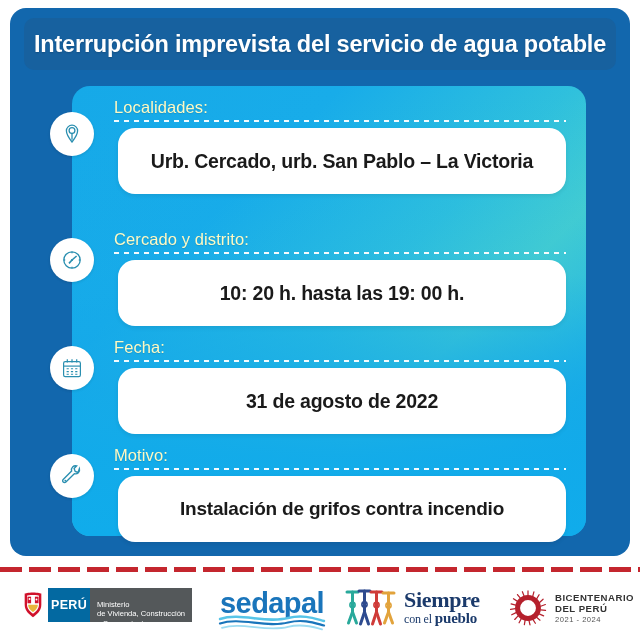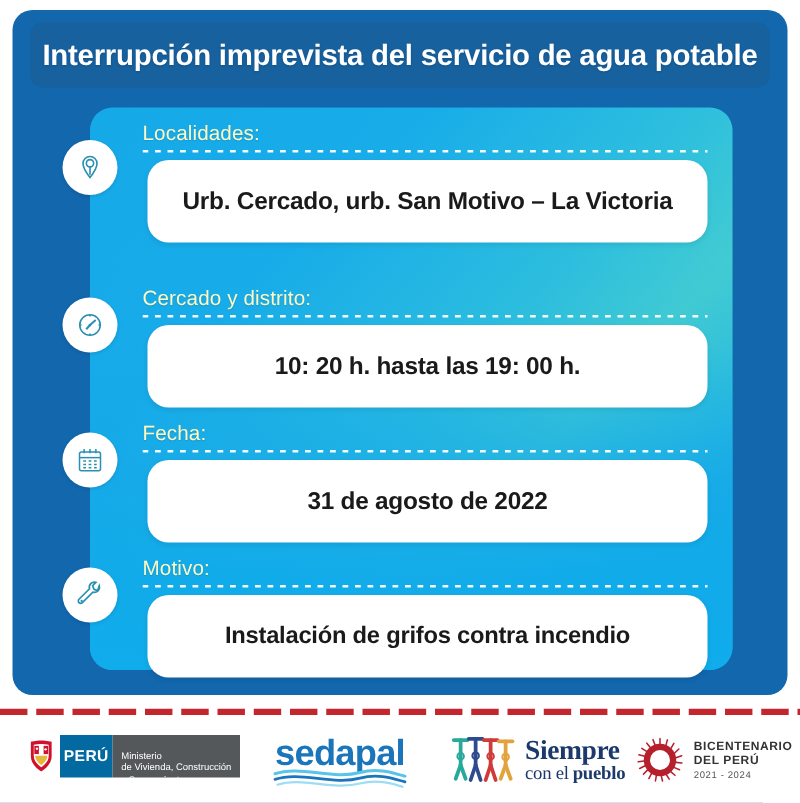--- a/index.html
+++ b/index.html
@@ -10,20 +10,21 @@
     overflow: hidden;
     background: #ffffff;
     font-family: "Liberation Sans", sans-serif;
   }
 
   #poster {
     position: relative;
     width: 640px;
     height: 642px;
     background: #ffffff;
+    border-radius: 21px;
   }
 
   
   .outer-card {
     position: absolute;
     left: 10px;
     top: 8px;
     width: 620px;
     height: 548px;
     background: #1267ad;
@@ -240,21 +241,21 @@
     font-weight: bold;
     color: #1a75bb;
     letter-spacing: -0.6px;
     line-height: 26px;
   }
   .sedapal-waves { display: block; margin-top: -2px; }
 
   
   .logo-siempre {
     position: absolute;
-    left: 360px;
+    left: 344px;
     top: 8px;
     display: flex;
     align-items: center;
   }
   .siempre-words {
     margin-left: 4px;
     display: flex;
     flex-direction: column;
     justify-content: center;
   }
@@ -267,21 +268,21 @@
     letter-spacing: -0.3px;
   }
   .siempre-sub {
     font-size: 13px;
     color: #1b3a6b;
     font-family: "Liberation Serif", serif;
     line-height: 15px;
     letter-spacing: -0.2px;
   }
   .siempre-sub b { font-size: 15px; font-weight: bold; }
-  .siempre-sub i { font-style: normal; font-size: 15px; }
+  .siempre-sub i { font-style: normal; font-size: 12px; }
 
   
   .logo-bicentenario {
     position: absolute;
     left: 508px;
     top: 10px;
     display: flex;
     align-items: center;
   }
   .bic-words {
@@ -312,21 +313,21 @@
       <div class="icon-badge">
         <svg viewBox="0 0 24 24" fill="none" stroke="#2a8fb0" stroke-width="1.3">
           <path d="M12 3.2c-3.1 0-5.6 2.5-5.6 5.6 0 4.1 5.6 11.2 5.6 11.2s5.6-7.1 5.6-11.2c0-3.1-2.5-5.6-5.6-5.6z"></path>
           <circle cx="12" cy="8.6" r="2.9"></circle>
           <path d="M12 11.5v6.2"></path>
         </svg>
       </div>
       <div class="field-label">Localidades:</div>
       <div class="dash-line"></div>
       <div class="value-box">
-        <div class="value-text">Urb. Cercado, urb. San Motivo – La Victoria</div>
+        <div class="value-text">Urb. Cercado, urb. San Pablo – La Victoria</div>
       </div>
     </div>
 
     <div class="row row-2">
       <div class="icon-badge">
         <svg viewBox="0 0 24 24" fill="none" stroke="#2a8fb0" stroke-width="1.3">
           <circle cx="12" cy="12" r="8.2"></circle>
           <path d="M12 12l4.6-4.0" stroke-width="1.6"></path>
           <path d="M12 12l-3.0 3.4" stroke-width="1.6"></path>
           <circle cx="12" cy="12" r="1.1" fill="#2a8fb0" stroke="none"></circle>

